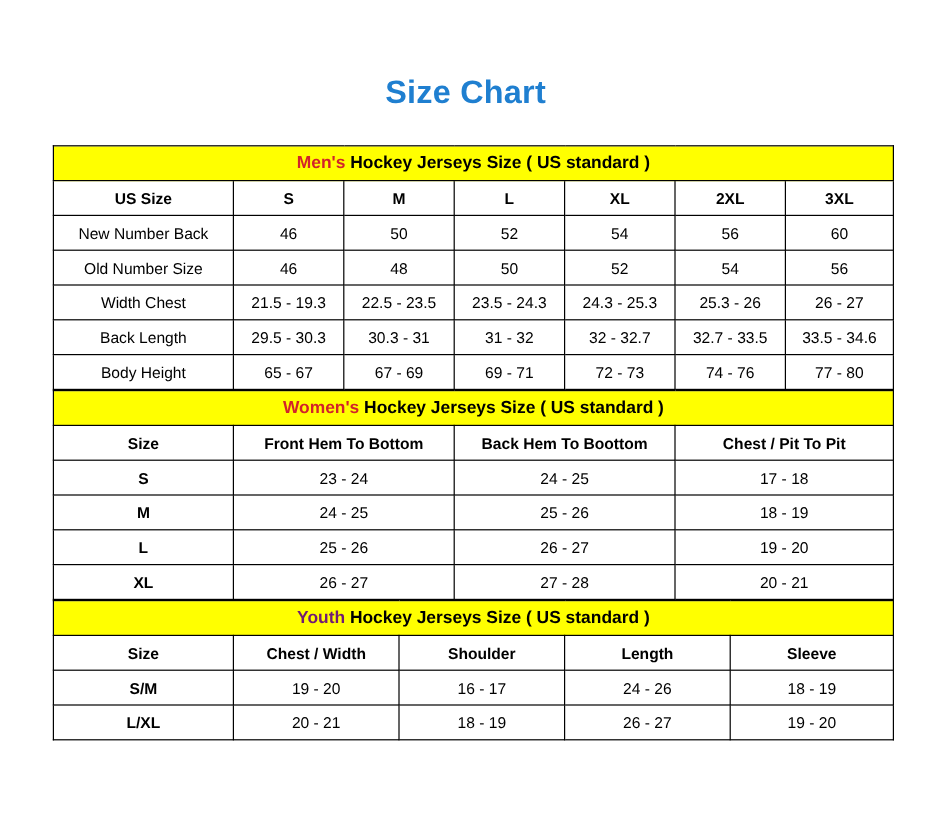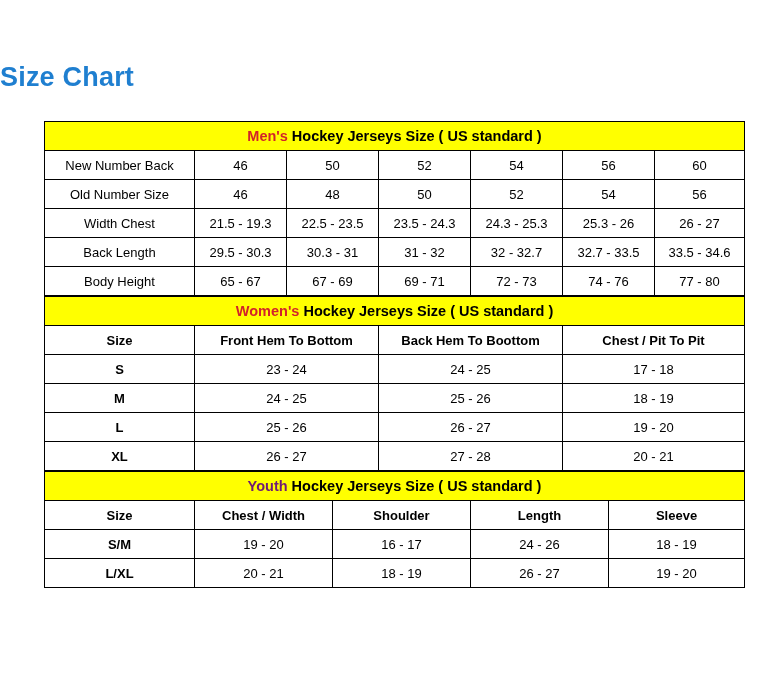--- a/index.html
+++ b/index.html
@@ -14,20 +14,21 @@
     color: #000000;
     overflow: hidden;
   }
   .page {
     position: relative;
     width: 776px;
     height: 692px;
     box-sizing: border-box;
   }
   .title {
+    text-align: center;
     color: #1f7fd0;
     font-size: 27px;
     font-weight: bold;
     padding-top: 62px;
     padding-bottom: 0;
     letter-spacing: 0.2px;
   }
   .chart-wrap {
     margin: 28px 38px 0 44px;
   }
@@ -78,20 +79,29 @@
         <col style="width:92px">
         <col style="width:92px">
         <col style="width:92px">
         <col style="width:90px">
       </colgroup>
       <tbody>
         <tr class="section-head">
           <td colspan="7">
             <span class="accent-men">Men's</span><span> Hockey Jerseys Size ( US standard )</span>
           </td>
+        </tr>
+        <tr class="hdr-row">
+          <td>US Size</td>
+          <td>S</td>
+          <td>M</td>
+          <td>L</td>
+          <td>XL</td>
+          <td>2XL</td>
+          <td>3XL</td>
         </tr>
         <tr>
           <td class="rowlabel">New Number Back</td>
           <td>46</td>
           <td>50</td>
           <td>52</td>
           <td>54</td>
           <td>56</td>
           <td>60</td>
         </tr>

